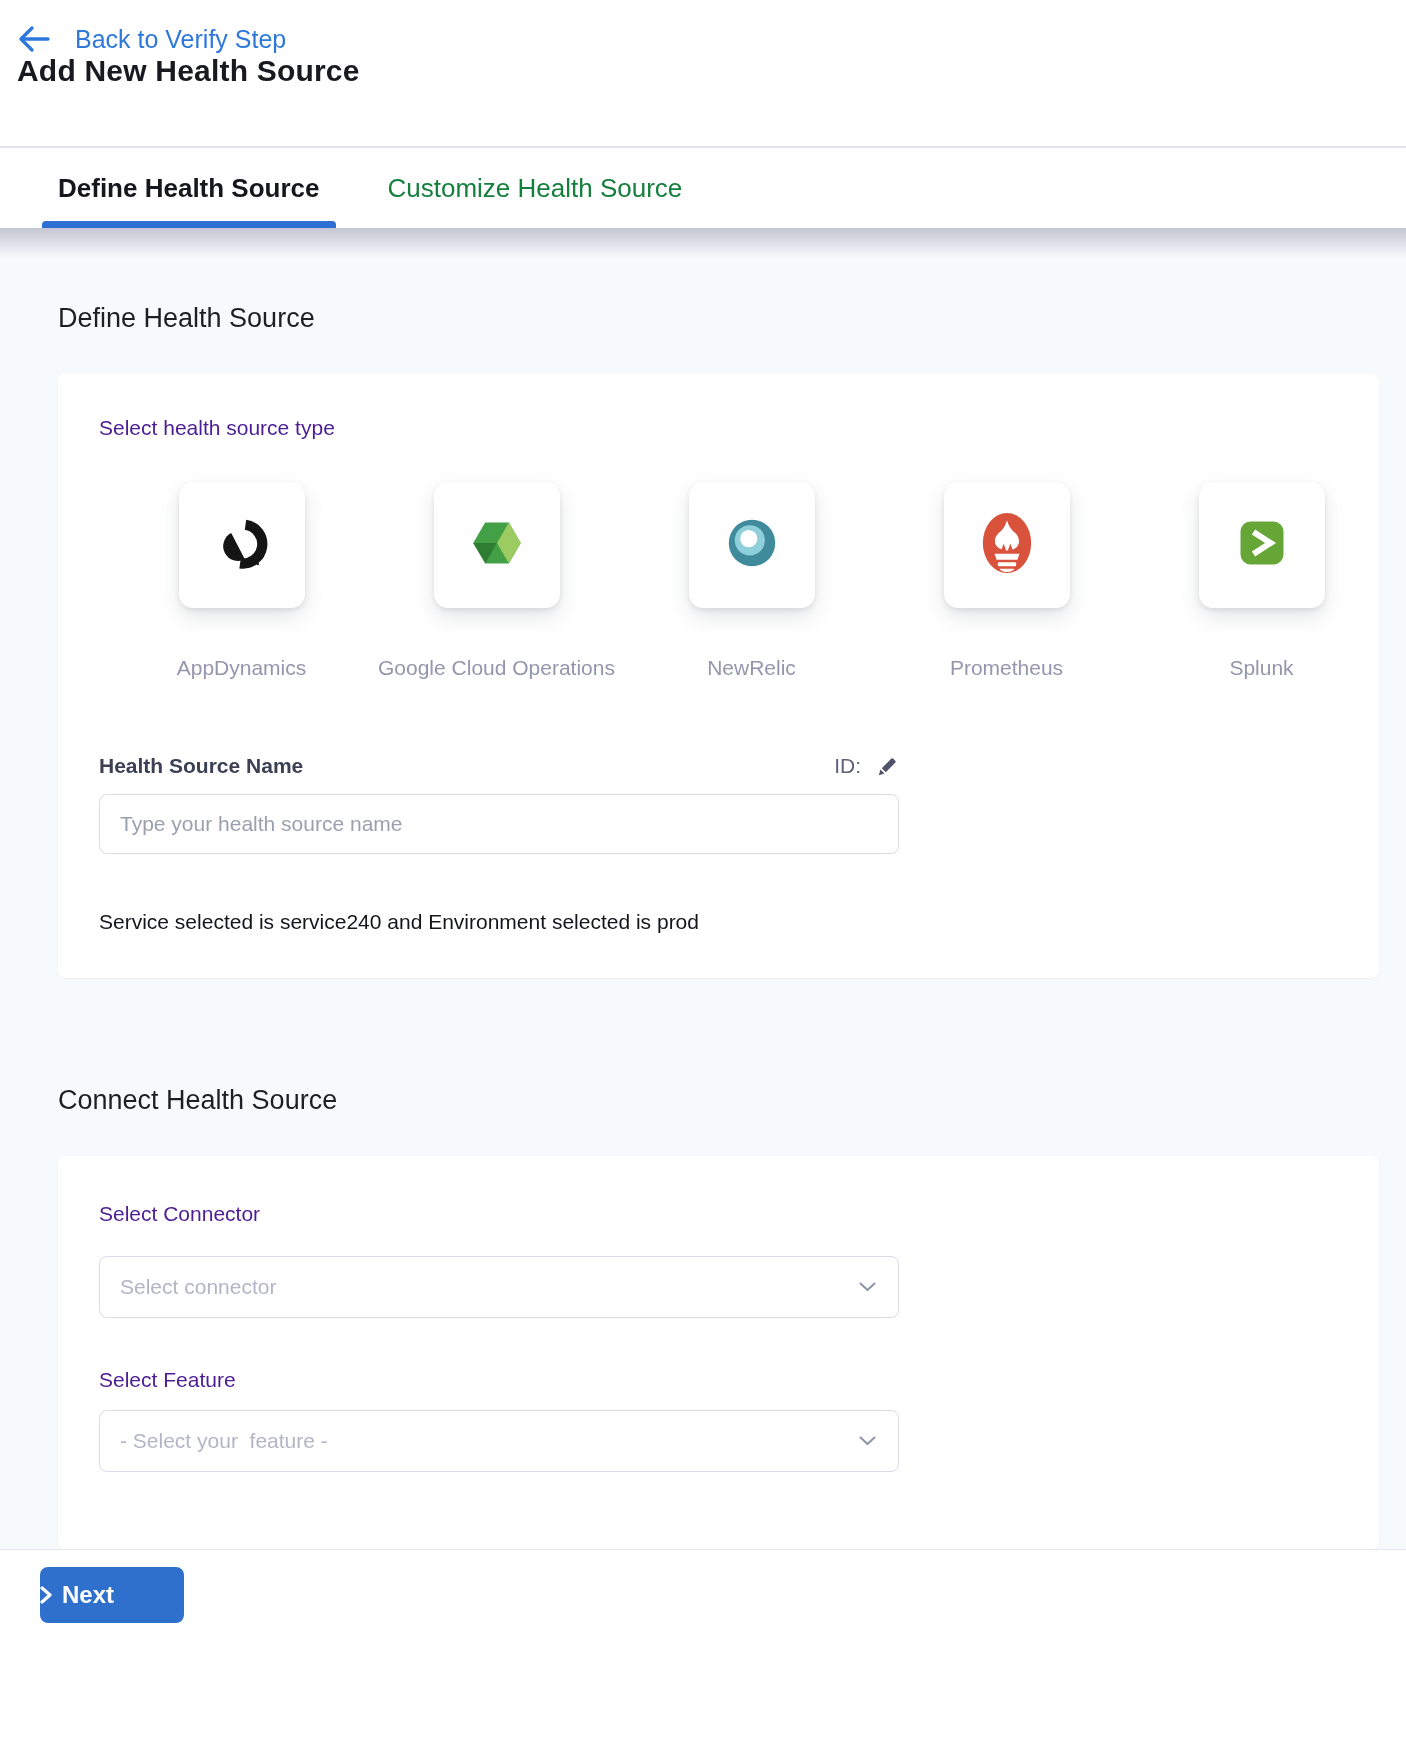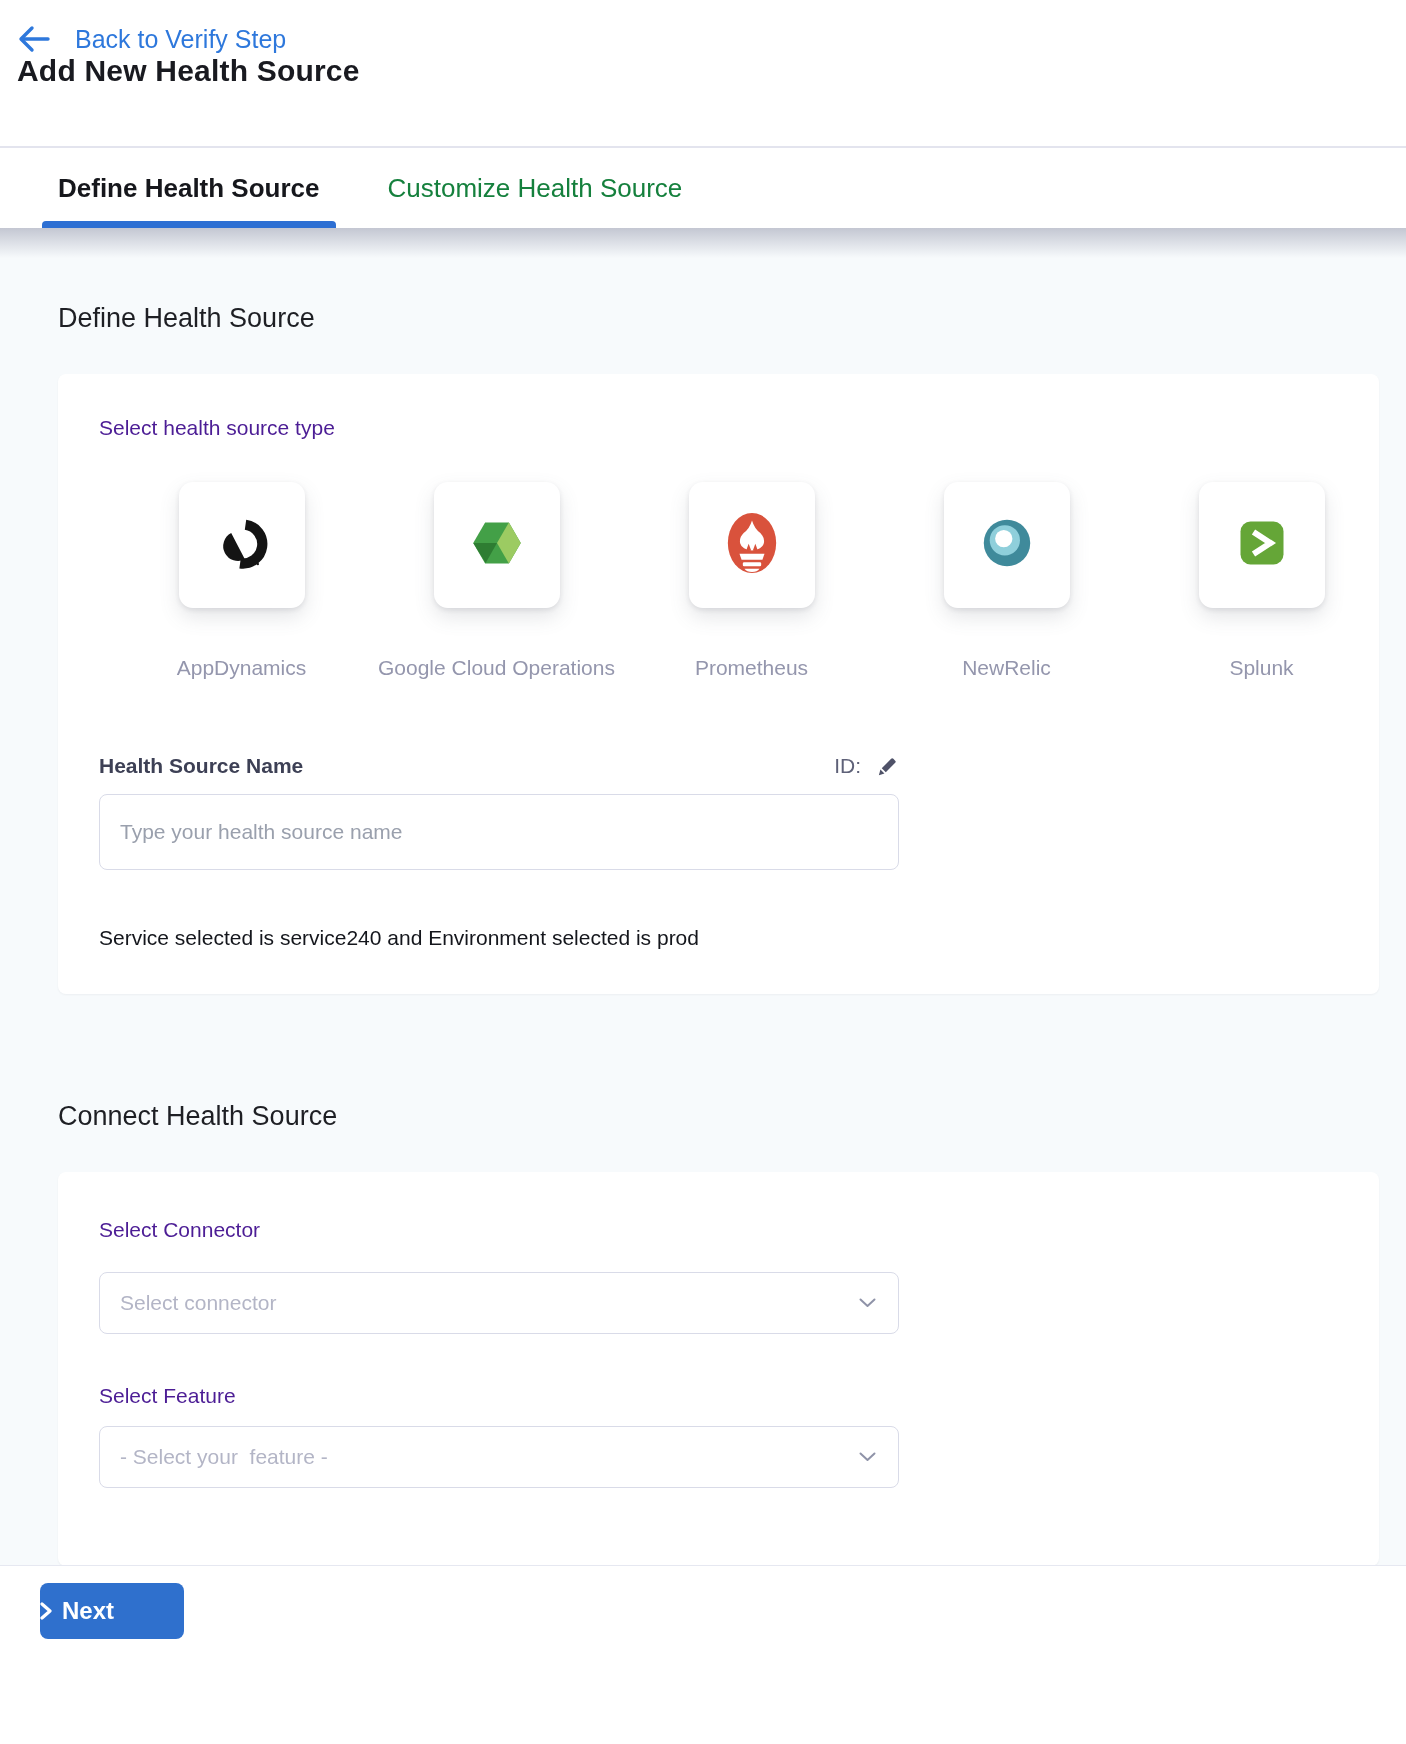--- a/index.html
+++ b/index.html
@@ -46,21 +46,21 @@
           box-shadow:0 2px 5px rgba(40,41,61,.10), 0 9px 20px rgba(96,97,112,.16); }
   .tile-label { margin-top:48px; font-size:21px; line-height:24px; color:#9496ad; white-space:nowrap; }
 
   
   .name-row { margin-top:74px; width:800px; display:flex; align-items:flex-end; justify-content:space-between; }
   .name-label { font-size:21px; line-height:24px; font-weight:700; color:#3d4055; }
   .id-group { display:flex; align-items:center; gap:15px; }
   .id-label { font-size:21px; color:#5e6178; }
   .pencil { display:inline-flex; cursor:pointer; }
 
-  .text-input { margin-top:16px; width:800px; height:76px; border:1px solid #d9dbe8; border-radius:8px;
+  .text-input { margin-top:16px; width:800px; height:60px; border:1px solid #d9dbe8; border-radius:8px;
                 background:#fff; padding:0 20px; font-size:21px; color:#1d1e24; outline:none;
                 font-family:"Liberation Sans", sans-serif; }
   .text-input::placeholder { color:#9aa0ad; opacity:1; }
 
   .service-note { margin-top:56px; font-size:21px; line-height:24px; color:#14161c; }
 
   
   .select-box { margin-top:30px; width:800px; height:62px; border:1px solid #d9dbe8; border-radius:8px; background:#fff;
                 display:flex; align-items:center; justify-content:space-between; padding:0 22px 0 20px; cursor:pointer; }
   .select-box.feature { margin-top:18px; }
@@ -135,45 +135,45 @@
               <polygon points="6,44 50,44 29,81" fill="#2e7d32"></polygon>
             </svg>
           </span>
         </div>
         <div class="tile-label">Google Cloud Operations</div>
       </div>
 
       <div class="tile-col">
         <div class="tile">
           <span>
+            <svg width="54" height="48" viewBox="0 0 100 88">
+              <circle cx="50" cy="44" r="43" fill="#3f8a9b"></circle>
+              <circle cx="46" cy="39" r="28" fill="#8fcfdb"></circle>
+              <circle cx="44" cy="36" r="16" fill="#ffffff"></circle>
+            </svg>
+          </span>
+        </div>
+        <div class="tile-label">NewRelic</div>
+      </div>
+
+      <div class="tile-col">
+        <div class="tile">
+          <span>
             <svg width="50" height="62" viewBox="0 0 60 74">
               <ellipse cx="30" cy="37" rx="29" ry="36" fill="#d9523c"></ellipse>
               <path d="M30 10 Q33 20 40 25 Q46 31 44 38 Q42 45 30 46 Q18 45 16 38 Q14 31 20 25 Q27 20 30 10 Z" fill="#fff"></path>
               <path d="M23 46 L26 38 L29 46 Z" fill="#d9523c"></path>
               <path d="M31 46 L34 38 L37 46 Z" fill="#d9523c"></path>
               <path d="M15 50 L45 50 L42.5 57 L17.5 57 Z" fill="#fff"></path>
               <rect x="19" y="60" width="22" height="5" rx="1.5" fill="#fff"></rect>
               <path d="M21 68 A 10 7 0 0 0 39 68 Z" fill="#fff"></path>
             </svg>
           </span>
         </div>
         <div class="tile-label">Prometheus</div>
-      </div>
-
-      <div class="tile-col">
-        <div class="tile">
-          <span>
-            <svg width="54" height="48" viewBox="0 0 100 88">
-              <circle cx="50" cy="44" r="43" fill="#3f8a9b"></circle>
-              <circle cx="46" cy="39" r="28" fill="#8fcfdb"></circle>
-              <circle cx="44" cy="36" r="16" fill="#ffffff"></circle>
-            </svg>
-          </span>
-        </div>
-        <div class="tile-label">NewRelic</div>
       </div>
 
       <div class="tile-col">
         <div class="tile">
           <span>
             <svg width="50" height="50" viewBox="0 0 100 100">
               <rect x="7" y="7" width="86" height="86" rx="20" fill="#65a637"></rect>
               <path d="M33 28 L67 50 L33 72" fill="none" stroke="#ffffff" stroke-width="12" stroke-linejoin="miter"></path>
             </svg>
           </span>

